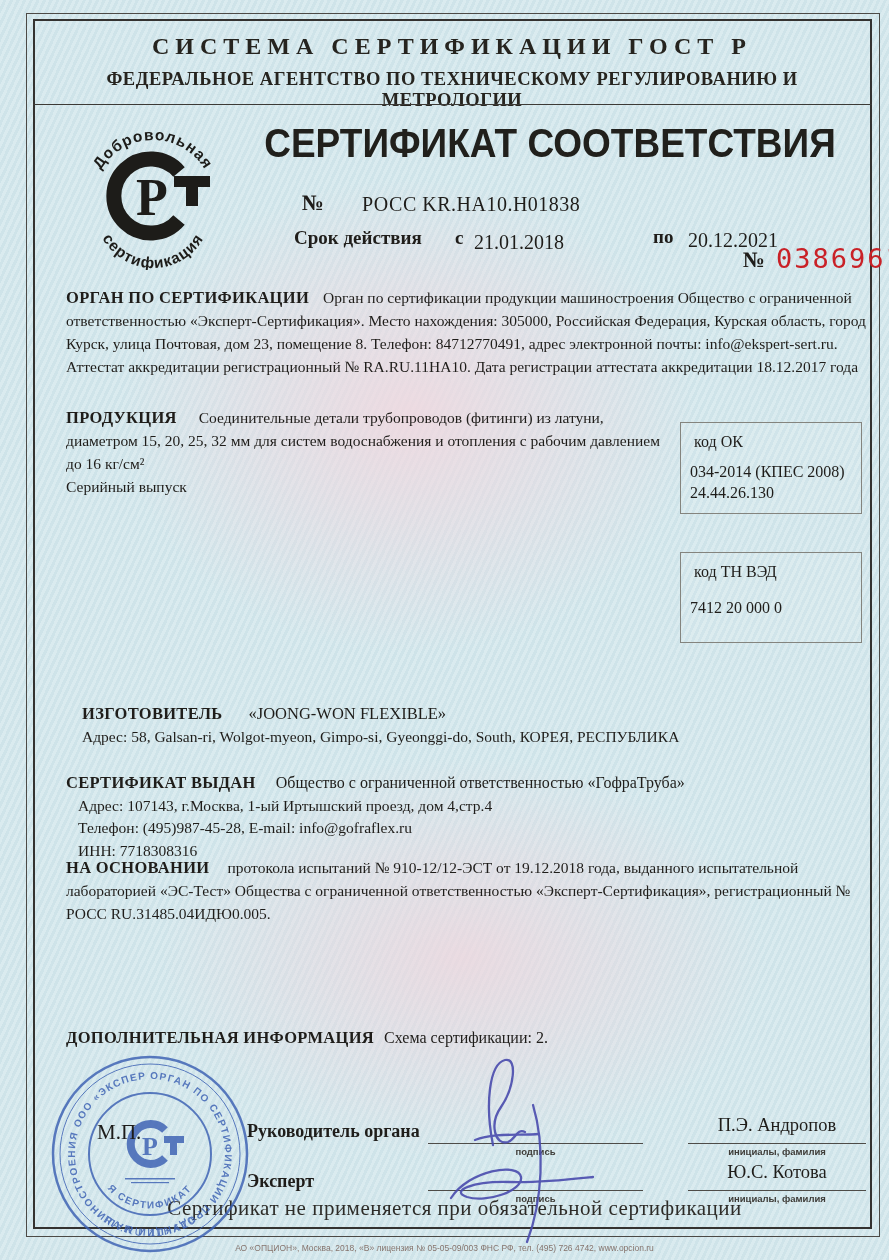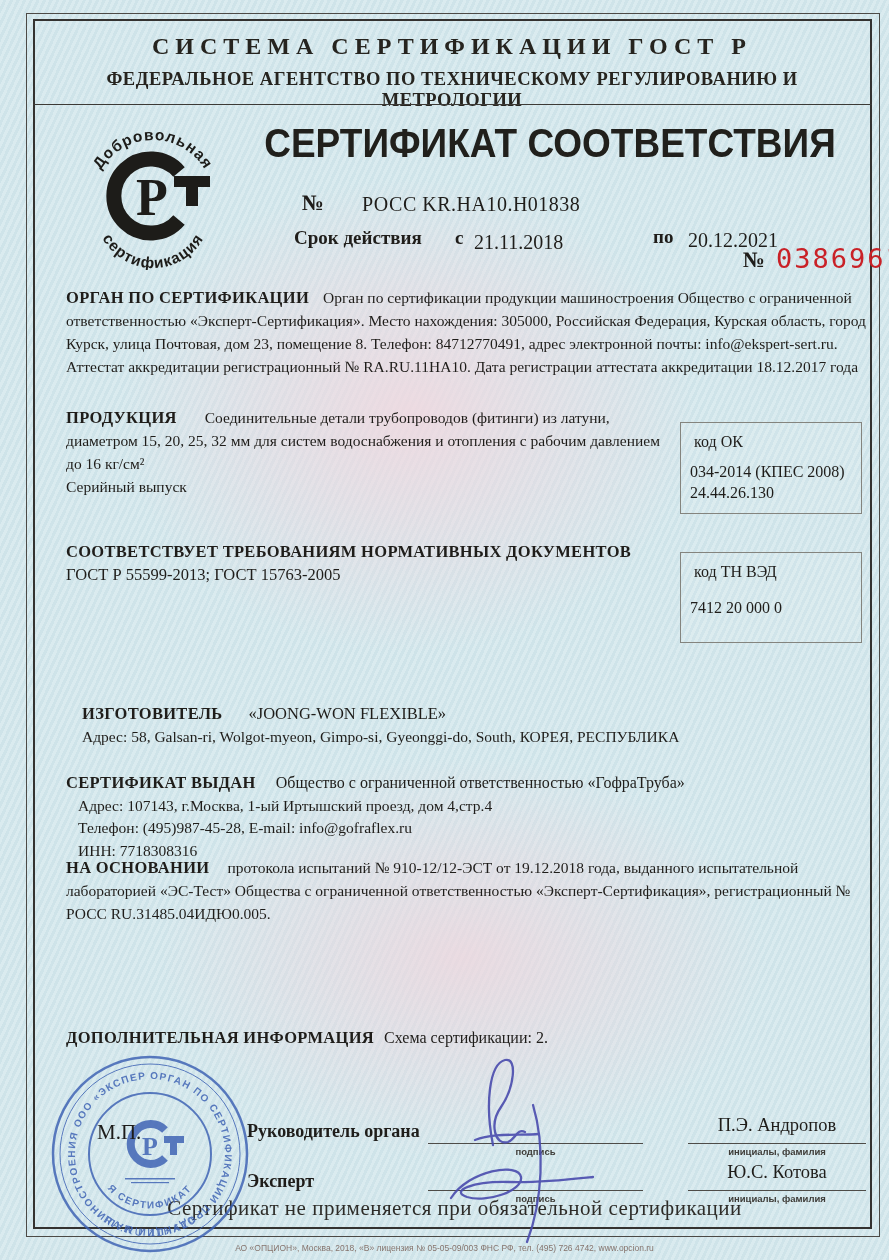--- a/index.html
+++ b/index.html
@@ -78,48 +78,46 @@
     </g>
   </svg>
 
   <div class="title">СЕРТИФИКАТ СООТВЕТСТВИЯ</div>
 
   <div class="reg-no-sign">№</div>
   <div class="reg-number">РОСС KR.HA10.H01838</div>
 
   <div class="val-label">Срок действия</div>
   <div class="val-from-label">с</div>
-  <div class="val-from">21.11.2018</div>
+  <div class="val-from">21.01.2018</div>
   <div class="val-to-label">по</div>
   <div class="val-to">20.12.2021</div>
 
   <div class="blank-no-sign">№</div>
   <div class="blank-no" style="color:#c92127;">0386961</div>
 
   <div class="section" style="top:286px;">
     <p style="margin:0;"><span class="lbl">ОРГАН ПО СЕРТИФИКАЦИИ</span><span>Орган по сертификации продукции машиностроения Общество с ограниченной ответственностью «Эксперт-Сертификация». Место нахождения: 305000, Российская Федерация, Курская область, город Курск, улица Почтовая, дом 23, помещение 8. Телефон: 84712770491, адрес электронной почты: info@ekspert-sert.ru. Аттестат аккредитации регистрационный № RA.RU.11HA10. Дата регистрации аттестата аккредитации 18.12.2017 года</span></p>
   </div>
 
   <div class="section" style="top:406px;">
     <div class="code-box">
       <span class="cb-label">код ОК</span>
       <span class="cb-line">034-2014 (КПЕС 2008)</span>
       <span class="cb-line">24.44.26.130</span>
     </div>
-    <p style="margin:0;"><span class="lbl" style="margin-right:28px;">ПРОДУКЦИЯ</span><span>Соединительные детали трубопроводов (фитинги) из латуни, диаметром 15, 20, 25, 32 мм для систем водоснабжения и отопления с рабочим давлением до 16 кг/см²</span><br>
+    <p style="margin:0;"><span class="lbl" style="margin-right:22px;">ПРОДУКЦИЯ</span><span>Соединительные детали трубопроводов (фитинги) из латуни, диаметром 15, 20, 25, 32 мм для систем водоснабжения и отопления с рабочим давлением до 16 кг/см²</span><br>
     <span>Серийный выпуск</span></p>
   </div>
 
   <div class="section" style="top:540px;">
     <div class="code-box" style="margin-top:12px;height:74px;">
       <span class="cb-label">код ТН ВЭД</span>
       <span class="cb-line" style="margin-top:14px;">7412 20 000 0</span>
     </div>
-    <p style="margin:0;"><span class="lbl" style="display:block;">СООТВЕТСТВУЕТ ТРЕБОВАНИЯМ НОРМАТИВНЫХ ДОКУМЕНТОВ</span>
-    <span style="font-size:16.5px;">ГОСТ Р 55599-2013; ГОСТ 15763-2005</span></p>
   </div>
 
   <div class="section" style="top:686px;">
     <p style="margin:16px;"><span class="lbl" style="margin-right:26px;">ИЗГОТОВИТЕЛЬ</span><span style="font-size:16.5px;">«JOONG-WON FLEXIBLE»</span><br>
     <span>Адрес: 58, Galsan-ri, Wolgot-myeon, Gimpo-si, Gyeonggi-do, South, КОРЕЯ, РЕСПУБЛИКА</span></p>
   </div>
 
   <div class="section" style="top:772px;line-height:22.5px;">
     <p style="margin:0;"><span class="lbl" style="margin-right:20px;">СЕРТИФИКАТ ВЫДАН</span><span style="font-size:16px;">Общество с ограниченной ответственностью «ГофраТруба»</span><br>
     <span style="padding-left:12px;">Адрес: 107143, г.Москва, 1-ый Иртышский проезд, дом 4,стр.4</span><br>

